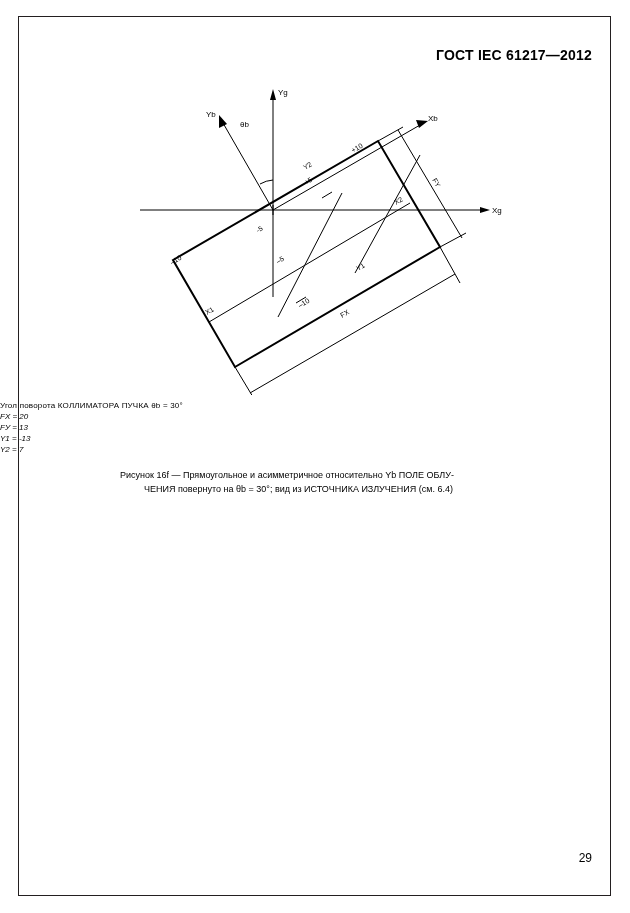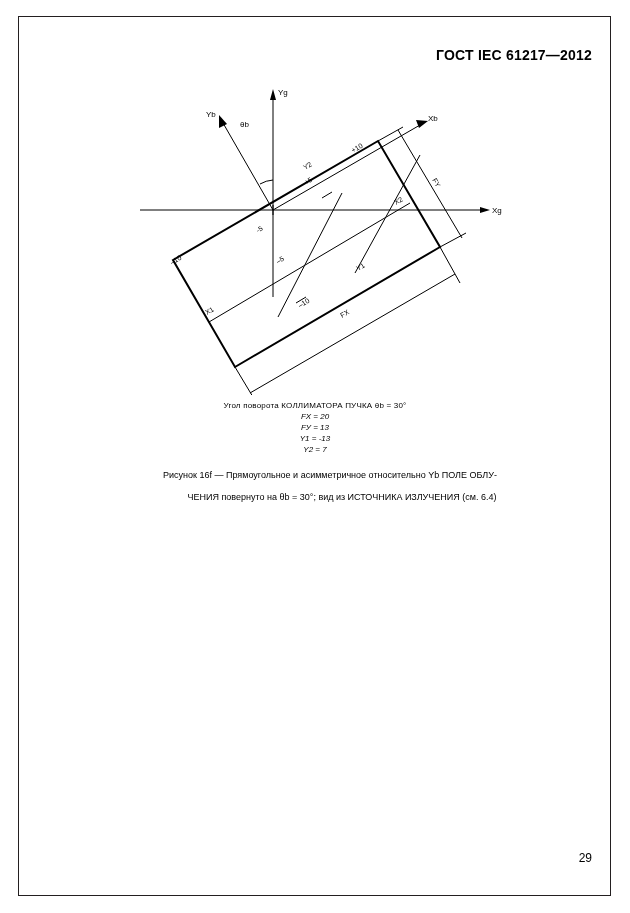--- a/index.html
+++ b/index.html
@@ -48,36 +48,36 @@
     height: 320px;
   }
   .figure-area svg {
     display: block;
   }
   .caption-block {
     position: absolute;
     left: 0;
     top: 400px;
     width: 630px;
-    text-align: center;
+    text-align: left;
     font-size: 8px;
     line-height: 11px;
   }
   .caption-block .l1 { letter-spacing: 0.2px; }
   .caption-block .italic { font-style: italic; }
   .fig-title {
     position: absolute;
     left: 120px;
     top: 468px;
     width: 420px;
     font-size: 9px;
     line-height: 14px;
-    text-align: center;
+    text-align: left;
   }
-  .fig-title .ln2 { display: block; padding-left: 24px; margin-top: 8px; }
+  .fig-title .ln2 { display: block; padding-left: 24px; }
   .page-number {
     position: absolute;
     right: 38px;
     bottom: 48px;
     font-size: 12px;
   }
 </style>
 </head>
 <body>
 

